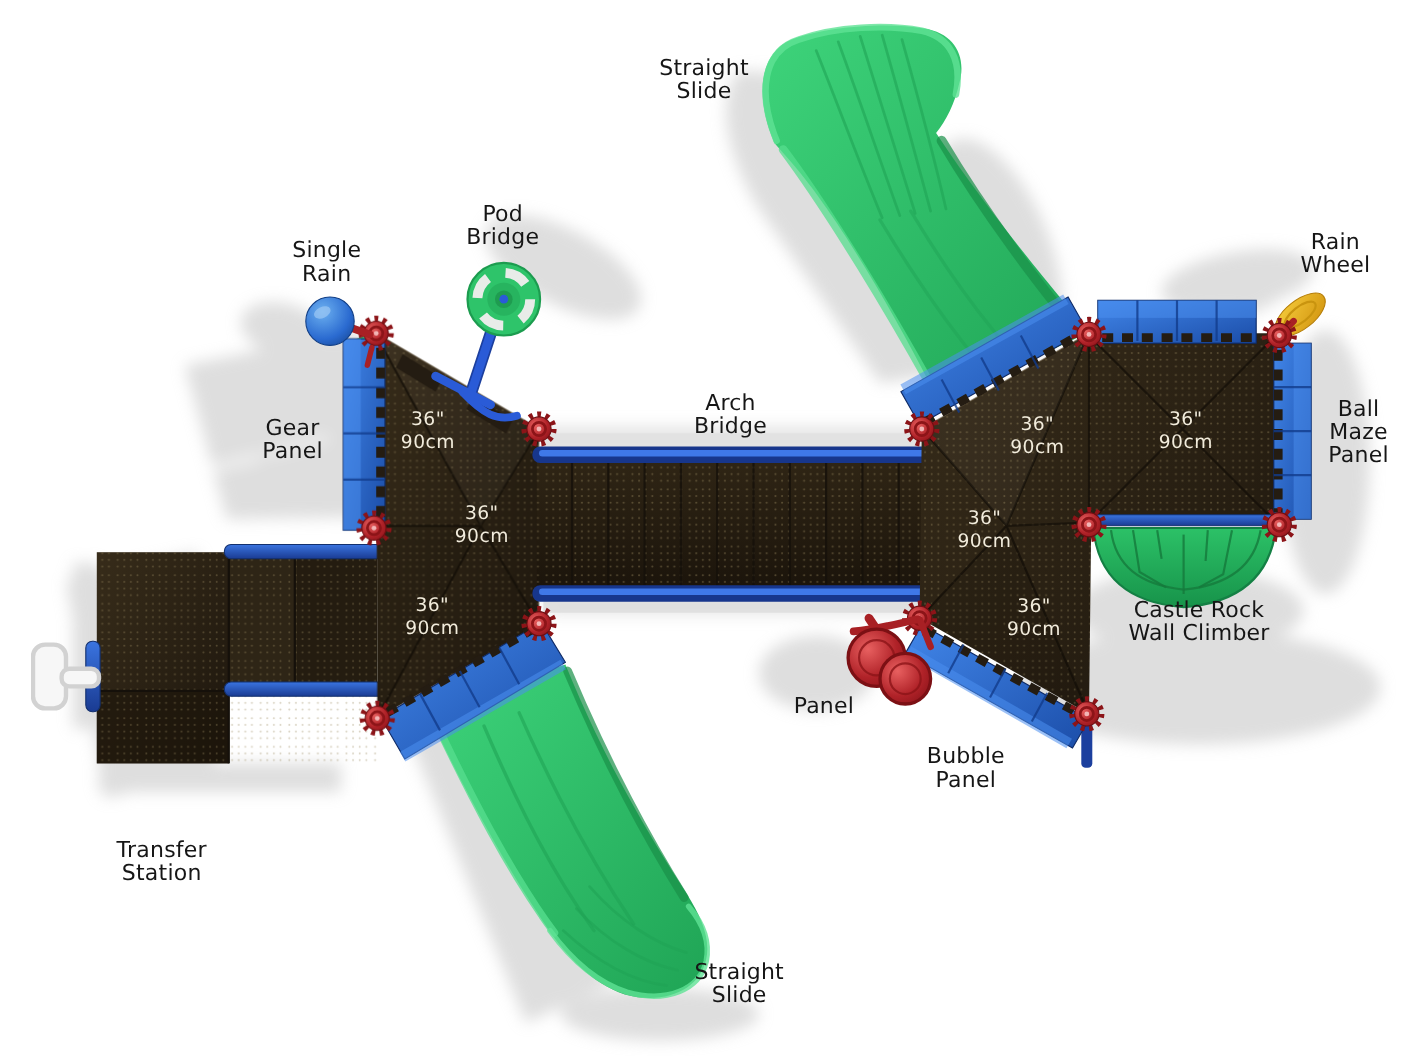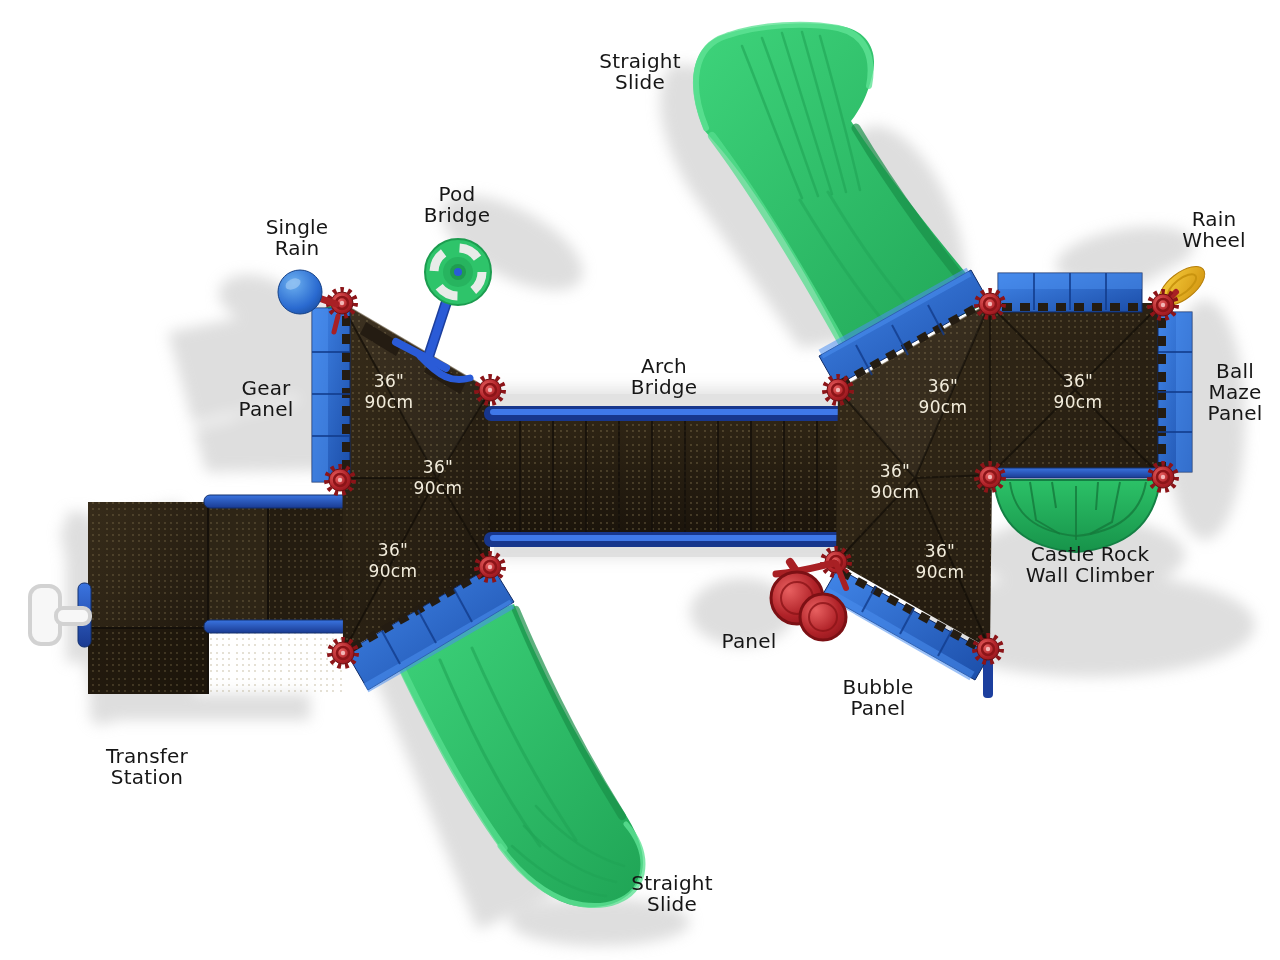--- a/index.html
+++ b/index.html
@@ -362,21 +362,21 @@
 <div class="lbl" style="left:664px;top:356px">Arch
 Bridge</div>
 <div class="lbl" style="left:1235px;top:361px">Ball
 Maze
 Panel</div>
 <div class="lbl" style="left:1090px;top:544px">Castle Rock
 Wall Climber</div>
 <div class="lbl" style="left:749px;top:631px">Panel</div>
 <div class="lbl" style="left:878px;top:677px">Bubble
 Panel</div>
-<div class="lbl" style="left:147px;top:746px">Transfer
+<div class="lbl" style="left:147px;top:762px">Transfer
 Station</div>
 <div class="lbl" style="left:672px;top:873px">Straight
 Slide</div>
 
 <div class="dlbl" style="left:389px;top:371px">36"
 90cm</div>
 <div class="dlbl" style="left:438px;top:457px">36"
 90cm</div>
 <div class="dlbl" style="left:393px;top:540px">36"
 90cm</div>

